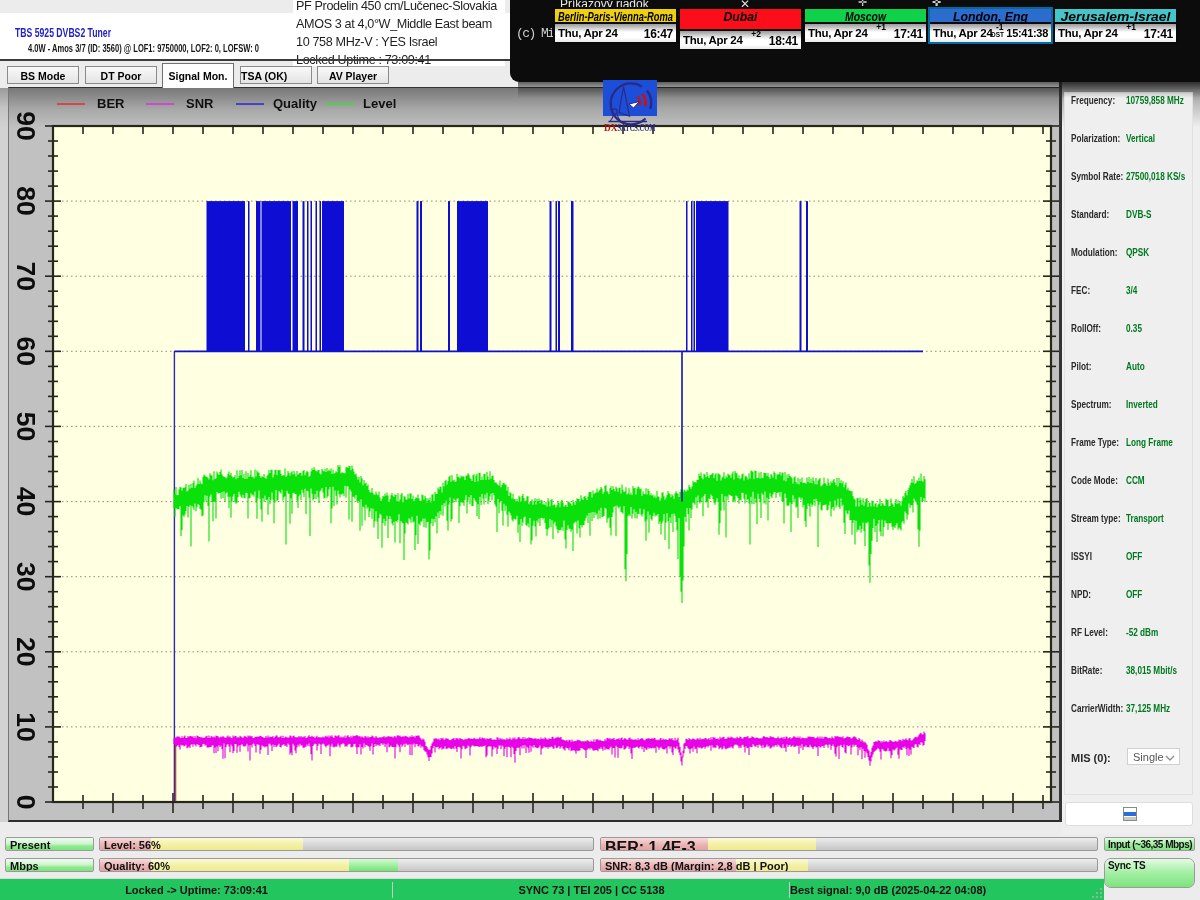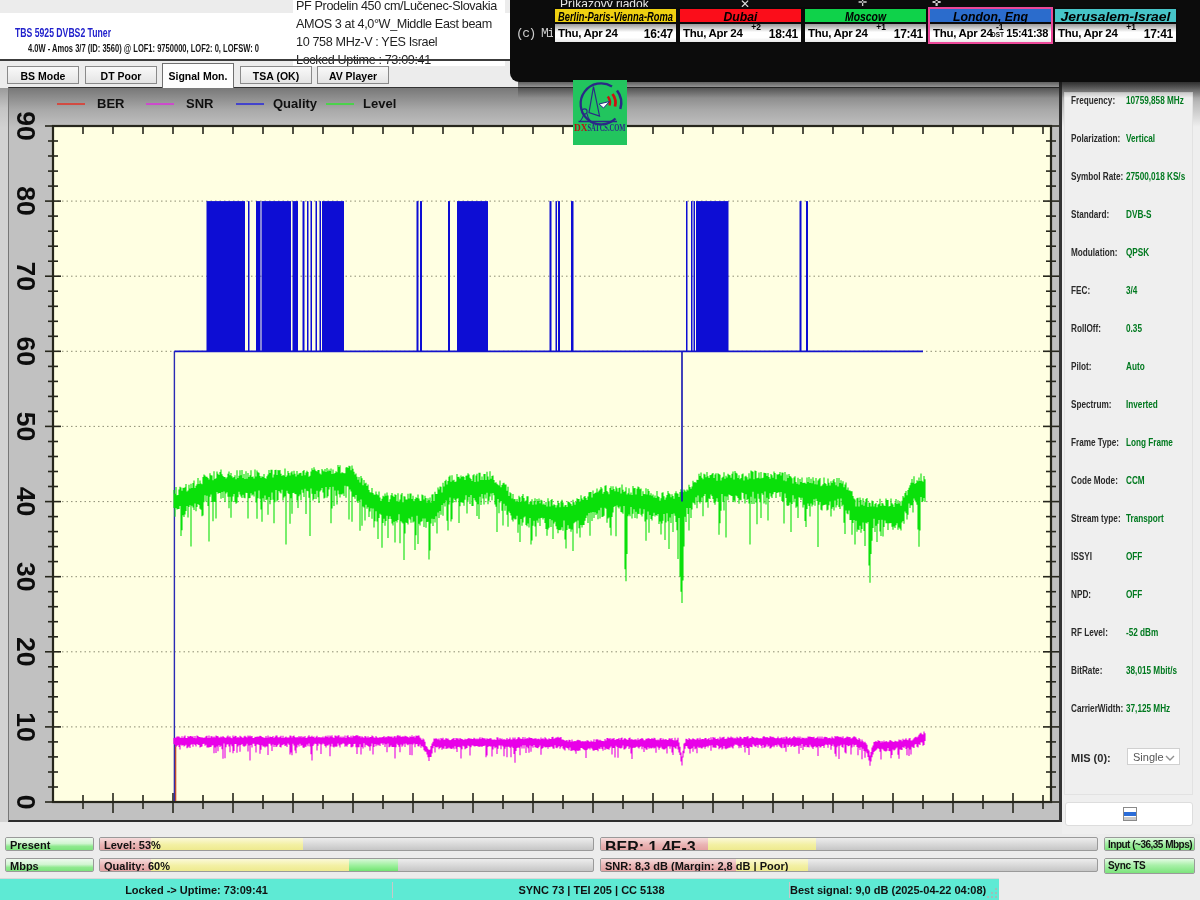--- a/index.html
+++ b/index.html
@@ -12,21 +12,21 @@
 <div class="abs" style="left:0;top:13px;width:510px;height:47px;background:#ffffff"></div>
 <svg class="abs" style="left:0;top:13px" width="300" height="47">
 <text x="15" y="24" font-family="'Liberation Sans',sans-serif" font-size="12.5" font-weight="bold" fill="#2222cc" textLength="96" lengthAdjust="spacingAndGlyphs">TBS 5925 DVBS2 Tuner</text>
 <text x="28" y="39" font-family="'Liberation Sans',sans-serif" font-size="10.5" font-weight="bold" fill="#151515" textLength="231" lengthAdjust="spacingAndGlyphs">4.0W - Amos 3/7 (ID: 3560) @ LOF1: 9750000, LOF2: 0, LOFSW: 0</text>
 </svg>
 
 <div class="abs" style="left:0;top:60px;width:510px;height:28px;background:#ececec"></div>
 <div style="position:absolute;left:7px;top:66px;width:72px;height:18px;background:linear-gradient(#f9f9f9,#e4e4e4);border:1px solid #8a8a8a;z-index:4;text-align:center;font-weight:bold;font-size:10.5px;line-height:18px">BS Mode</div>
     <div style="position:absolute;left:85px;top:66px;width:72px;height:18px;background:linear-gradient(#f9f9f9,#e4e4e4);border:1px solid #8a8a8a;z-index:4;text-align:center;font-weight:bold;font-size:10.5px;line-height:18px">DT Poor</div>
     <div style="position:absolute;left:162px;top:63px;width:72px;height:25px;background:#fdfdfd;border:1px solid #707070;border-bottom:none;z-index:4;text-align:center;font-weight:bold;font-size:10.5px;line-height:24px">Signal Mon.</div>
-    <div style="position:absolute;left:240px;top:66px;width:72px;height:18px;background:linear-gradient(#f9f9f9,#e4e4e4);border:1px solid #8a8a8a;z-index:4;text-align:center;font-weight:bold;font-size:10.5px;line-height:18px">TSA (OK)</div>
+    <div style="position:absolute;left:240px;top:66px;width:72px;height:18px;background:linear-gradient(#f9f9f9,#e4e4e4);border:1px solid #8a8a8a;z-index:4;text-align:left;font-weight:bold;font-size:10.5px;line-height:18px">TSA (OK)</div>
     <div style="position:absolute;left:317px;top:66px;width:72px;height:18px;background:linear-gradient(#f9f9f9,#e4e4e4);border:1px solid #8a8a8a;z-index:4;text-align:center;font-weight:bold;font-size:10.5px;line-height:18px">AV Player</div>
 
 <div class="abs" style="left:293px;top:0;width:212px;height:66px;background:#fff;z-index:2"></div>
 <div class="abs" style="left:296px;top:-3.5px;width:215px;z-index:3;font-size:13.5px;color:#1f1f1f;letter-spacing:-0.4px;line-height:18.2px;white-space:nowrap;transform:scaleX(0.935);transform-origin:0 0">
 PF Prodelin 450 cm/Lučenec-Slovakia<br>AMOS 3 at 4,0°W_Middle East beam<br>10 758 MHz-V : YES Israel<br>Locked Uptime : 73:09:41</div>
 <div class="abs" style="left:0;top:59.3px;width:510px;height:1.8px;background:#3c3c3c;z-index:3"></div>
 
 <div class="abs" style="left:0;top:88px;width:8px;height:734px;background:linear-gradient(#9a9a9a,#c4c4c4 20px,#d2d2d2 40px,#d2d2d2)"></div>
 <div class="abs" style="left:8px;top:86.5px;width:1054px;height:735.5px;background:linear-gradient(#787878,#a9a9a9 22px,#c1c1c1 40px,#c1c1c1);border-top:1.5px solid #333;border-left:1px solid #777;border-bottom:2px solid #2e2e2e"></div>
 <div class="abs" style="left:0;top:82px;width:512px;height:4.5px;background:#ececec"></div>
@@ -323,42 +323,42 @@
 <div style="height:15px;background:#efd011;border-bottom:2px solid #0a0a0a;text-align:center">
 <svg width="121" height="15">
             <text x="60.5" y="12" text-anchor="middle" font-family="'Liberation Sans',sans-serif" font-weight="bold" font-style="italic" font-size="12.5" fill="#000" textLength="115" lengthAdjust="spacingAndGlyphs">Berlin-Paris-Vienna-Roma</text>
           </svg></div>
 <div style="position:relative;height:18px;background:linear-gradient(#9a9a9a,#ffffff 45%,#ffffff 75%,#e9e9e9);font-weight:bold;font-size:11.5px;color:#000">
 <div style="position:absolute;left:3px;top:3px;letter-spacing:-0.3px">Thu, Apr 24</div>
 <div style="position:absolute;right:3px;top:3px;font-size:12px;letter-spacing:-0.3px">16:47</div>
 </div>
       </div>
       <div style="position:absolute;left:678px;top:7px;width:125px;height:37px;border:2px solid #0a0a0a;background:#fff">
-<div style="height:15px;background:#fb0d1a;border-bottom:2px solid #0a0a0a;text-align:right">
+<div style="height:22px;background:#fb0d1a;border-bottom:2px solid #0a0a0a;text-align:right">
 <svg width="121" height="15">
             <text x="60.5" y="12" text-anchor="middle" font-family="'Liberation Sans',sans-serif" font-weight="bold" font-style="italic" font-size="12.5" fill="#000" textLength="34" lengthAdjust="spacingAndGlyphs">Dubai</text>
           </svg></div>
 <div style="position:relative;height:18px;background:linear-gradient(#9a9a9a,#ffffff 45%,#ffffff 75%,#e9e9e9);font-weight:bold;font-size:11.5px;color:#000">
 <div style="position:absolute;left:3px;top:3px;letter-spacing:-0.3px">Thu, Apr 24</div>
           <div style="position:absolute;right:40px;top:-1px;font-size:8.5px;font-weight:bold;line-height:9px">+2</div>
 <div style="position:absolute;right:3px;top:3px;font-size:12px;letter-spacing:-0.3px">18:41</div>
 </div>
       </div>
       <div style="position:absolute;left:803px;top:7px;width:125px;height:37px;border:2px solid #0a0a0a;background:#fff">
 <div style="height:15px;background:#0fd24a;border-bottom:2px solid #0a0a0a;text-align:center">
 <svg width="121" height="15">
             <text x="60.5" y="12" text-anchor="middle" font-family="'Liberation Sans',sans-serif" font-weight="bold" font-style="italic" font-size="12.5" fill="#000" textLength="41" lengthAdjust="spacingAndGlyphs">Moscow</text>
           </svg></div>
 <div style="position:relative;height:18px;background:linear-gradient(#9a9a9a,#ffffff 45%,#ffffff 75%,#e9e9e9);font-weight:bold;font-size:11.5px;color:#000">
 <div style="position:absolute;left:3px;top:3px;letter-spacing:-0.3px">Thu, Apr 24</div>
           <div style="position:absolute;right:40px;top:-1px;font-size:8.5px;font-weight:bold;line-height:9px">+1</div>
 <div style="position:absolute;right:3px;top:3px;font-size:12px;letter-spacing:-0.3px">17:41</div>
 </div>
       </div>
-      <div style="position:absolute;left:928px;top:7px;width:125px;height:37px;border:2px solid #ec4899;background:#4c1d95">
+      <div style="position:absolute;left:928px;top:7px;width:125px;height:37px;border:2px solid #0369a1;background:#4c1d95">
 <div style="height:15px;background:#2b6ccc;border-bottom:2px solid #0a0a0a;text-align:center">
 <svg width="121" height="15">
             <text x="60.5" y="12" text-anchor="middle" font-family="'Liberation Sans',sans-serif" font-weight="bold" font-style="italic" font-size="12.5" fill="#000" textLength="75" lengthAdjust="spacingAndGlyphs">London, Eng</text>
           </svg></div>
 <div style="position:relative;height:18px;background:linear-gradient(#9a9a9a,#ffffff 45%,#ffffff 75%,#e9e9e9);font-weight:bold;font-size:11.5px;color:#000">
 <div style="position:absolute;left:3px;top:3px;letter-spacing:-0.3px">Thu, Apr 24</div>
           <div style="position:absolute;left:66px;top:-1px;font-size:8.5px;font-weight:bold;line-height:8px">-1</div>
           <div style="position:absolute;left:61px;top:7px;font-size:6.5px;font-weight:bold">DST</div>
 <div style="position:absolute;right:3px;top:3px;font-size:11px;letter-spacing:-0.3px">15:41:38</div>
 </div>
@@ -369,21 +369,21 @@
             <text x="60.5" y="12" text-anchor="middle" font-family="'Liberation Sans',sans-serif" font-weight="bold" font-style="italic" font-size="12.5" fill="#000" textLength="110" lengthAdjust="spacingAndGlyphs">Jerusalem-Israel</text>
           </svg></div>
 <div style="position:relative;height:18px;background:linear-gradient(#9a9a9a,#ffffff 45%,#ffffff 75%,#e9e9e9);font-weight:bold;font-size:11.5px;color:#000">
 <div style="position:absolute;left:3px;top:3px;letter-spacing:-0.3px">Thu, Apr 24</div>
           <div style="position:absolute;right:40px;top:-1px;font-size:8.5px;font-weight:bold;line-height:9px">+1</div>
 <div style="position:absolute;right:3px;top:3px;font-size:12px;letter-spacing:-0.3px">17:41</div>
 </div>
       </div>
     </div>
 
-<div class="abs" style="left:573px;top:80px;width:54px;height:65px;background:#22c55e;z-index:7">
+<div class="abs" style="left:603px;top:80px;width:54px;height:36px;background:#1d4ed8;z-index:7">
 <svg width="54" height="52" viewBox="0 0 54 52">
 <path d="M39 6.5 A 20.5 20.5 0 1 0 42.5 38.5" stroke="#2a2a86" stroke-width="2.3" fill="none"></path>
 <path d="M44 10.5 A 20.5 20.5 0 0 1 47.3 29" stroke="#2a2a86" stroke-width="2.5" fill="none"></path>
 <path d="M39.5 14 A 14.5 14.5 0 0 1 42 26.5" stroke="#cc1111" stroke-width="2.8" fill="none"></path>
 <path d="M34.8 16.5 A 10 10 0 0 1 36.5 25.5" stroke="#cc1111" stroke-width="2.5" fill="none"></path>
 <path d="M20.5 6.5 L26.5 36 L16 32.5 Z" stroke="#2a2a86" stroke-width="1.2" fill="none"></path>
 <path d="M26 24 L36.5 21.5 L30.5 28 Z" stroke="#2a2a86" stroke-width="1" fill="#fff"></path>
 <circle cx="11.5" cy="31.5" r="2.6" stroke="#2a2a86" stroke-width="1.1" fill="none"></circle>
 <path d="M11 34 Q9.5 38.5 7 41.5 L17.5 41.5 Q14.5 37.5 14 33.5" stroke="#2a2a86" stroke-width="1.1" fill="none"></path>
 <path d="M5.5 41.5 H44" stroke="#2a2a86" stroke-width="1.3"></path>
@@ -395,21 +395,21 @@
       <div style="position:absolute;left:0px;top:0;width:89px;height:100%;background:linear-gradient(#eefaee,#d2f5d2 45%,#8fe98f 70%,#7ce47c)"></div>
       <div style="position:absolute;left:4px;top:1px;font-size:11px;letter-spacing:0px;font-weight:bold;color:#111;white-space:nowrap">Present</div>
     </div>
     <div style="position:absolute;left:5px;top:858px;width:89px;height:14px;border:1px solid #9a9a9a;border-radius:2px;background:linear-gradient(#ededed,#c6c6c6);overflow:hidden">
       <div style="position:absolute;left:0px;top:0;width:89px;height:100%;background:linear-gradient(#eefaee,#d2f5d2 45%,#8fe98f 70%,#7ce47c)"></div>
       <div style="position:absolute;left:4px;top:1px;font-size:11px;letter-spacing:0px;font-weight:bold;color:#111;white-space:nowrap">Mbps</div>
     </div>
     <div style="position:absolute;left:99px;top:837px;width:495px;height:14px;border:1px solid #9a9a9a;border-radius:2px;background:linear-gradient(#ededed,#c6c6c6);overflow:hidden">
       <div style="position:absolute;left:0px;top:0;width:51px;height:100%;background:linear-gradient(#f6dcdc,#eab4b4 55%,#e4a2a2)"></div>
       <div style="position:absolute;left:51px;top:0;width:152px;height:100%;background:linear-gradient(#fbf9d8,#f3f0a4 55%,#eeea8e)"></div>
-      <div style="position:absolute;left:4px;top:1px;font-size:11px;letter-spacing:0px;font-weight:bold;color:#111;white-space:nowrap">Level: 53%</div>
+      <div style="position:absolute;left:4px;top:1px;font-size:11px;letter-spacing:0px;font-weight:bold;color:#111;white-space:nowrap">Level: 56%</div>
     </div>
     <div style="position:absolute;left:99px;top:858px;width:495px;height:14px;border:1px solid #9a9a9a;border-radius:2px;background:linear-gradient(#ededed,#c6c6c6);overflow:hidden">
       <div style="position:absolute;left:0px;top:0;width:51px;height:100%;background:linear-gradient(#f6dcdc,#eab4b4 55%,#e4a2a2)"></div>
       <div style="position:absolute;left:51px;top:0;width:198px;height:100%;background:linear-gradient(#fbf9d8,#f3f0a4 55%,#eeea8e)"></div>
       <div style="position:absolute;left:249px;top:0;width:49px;height:100%;background:linear-gradient(#d8f8d8,#9cf09c 55%,#72e472)"></div>
       <div style="position:absolute;left:4px;top:1px;font-size:11px;letter-spacing:0px;font-weight:bold;color:#111;white-space:nowrap">Quality: 60%</div>
     </div>
     <div style="position:absolute;left:600px;top:837px;width:498px;height:14px;border:1px solid #9a9a9a;border-radius:2px;background:linear-gradient(#ededed,#c6c6c6);overflow:hidden">
       <div style="position:absolute;left:0px;top:0;width:107px;height:100%;background:linear-gradient(#f6dcdc,#eab4b4 55%,#e4a2a2)"></div>
       <div style="position:absolute;left:107px;top:0;width:108px;height:100%;background:linear-gradient(#fbf9d8,#f3f0a4 55%,#eeea8e)"></div>
@@ -417,26 +417,26 @@
     </div>
     <div style="position:absolute;left:600px;top:858px;width:498px;height:14px;border:1px solid #9a9a9a;border-radius:2px;background:linear-gradient(#ededed,#c6c6c6);overflow:hidden">
       <div style="position:absolute;left:0px;top:0;width:135px;height:100%;background:linear-gradient(#f6dcdc,#eab4b4 55%,#e4a2a2)"></div>
       <div style="position:absolute;left:135px;top:0;width:72px;height:100%;background:linear-gradient(#fbf9d8,#f3f0a4 55%,#eeea8e)"></div>
       <div style="position:absolute;left:4px;top:1px;font-size:11px;letter-spacing:0px;font-weight:bold;color:#111;white-space:nowrap">SNR: 8,3 dB (Margin: 2,8 dB | Poor)</div>
     </div>
     <div style="position:absolute;left:1104px;top:837px;width:91px;height:14px;border:1px solid #9a9a9a;border-radius:2px;background:linear-gradient(#ededed,#c6c6c6);overflow:hidden">
       <div style="position:absolute;left:0px;top:0;width:91px;height:100%;background:linear-gradient(#e4fbe4,#a8f0a8 45%,#7ce47c)"></div>
       <div style="position:absolute;left:3px;top:1px;font-size:10px;letter-spacing:-0.5px;font-weight:bold;color:#111;white-space:nowrap">Input (~36,35 Mbps)</div>
     </div>
-    <div style="position:absolute;left:1104px;top:858px;width:91px;height:16px;border:1px solid #9a9a9a;border-radius:2px;background:linear-gradient(#ededed,#c6c6c6);overflow:hidden">
+    <div style="position:absolute;left:1104px;top:858px;width:91px;height:30px;border:1px solid #9a9a9a;border-radius:7px;background:linear-gradient(#ededed,#c6c6c6);overflow:hidden">
       <div style="position:absolute;left:0px;top:0;width:91px;height:100%;background:linear-gradient(#e4fbe4,#a8f0a8 45%,#7ce47c)"></div>
       <div style="position:absolute;left:3px;top:1px;font-size:10px;letter-spacing:-0.3px;font-weight:bold;color:#111;white-space:nowrap">Sync TS</div>
     </div>
 
-<div class="abs" style="left:0;top:878px;width:999px;height:22px;background:#5eead4;border-top:1px solid #d8d8d8">
+<div class="abs" style="left:0;top:878px;width:1104px;height:22px;background:#22c55e;border-top:1px solid #d8d8d8">
   <div class="abs" style="left:0;top:5px;width:393px;text-align:center;font-size:11px;font-weight:bold;color:#111">Locked -&gt; Uptime: 73:09:41</div>
   <div class="abs" style="left:393px;top:5px;width:397px;text-align:center;font-size:11px;font-weight:bold;color:#111">SYNC 73 | TEI 205 | CC 5138</div>
   <div class="abs" style="left:790px;top:5px;width:400px;font-size:11px;font-weight:bold;color:#111">Best signal: 9,0 dB (2025-04-22 04:08)</div>
   <div class="abs" style="left:392px;top:3px;width:1px;height:16px;background:#c8c8c8"></div>
   <div class="abs" style="left:789px;top:3px;width:1px;height:16px;background:#c8c8c8"></div>
   <svg width="12" height="12" style="position:absolute;right:1px;bottom:1px">
         <g fill="#b0b0b0">
           <circle cx="10" cy="2" r="1"></circle>
           <circle cx="10" cy="6" r="1"></circle>
           <circle cx="10" cy="10" r="1"></circle>

